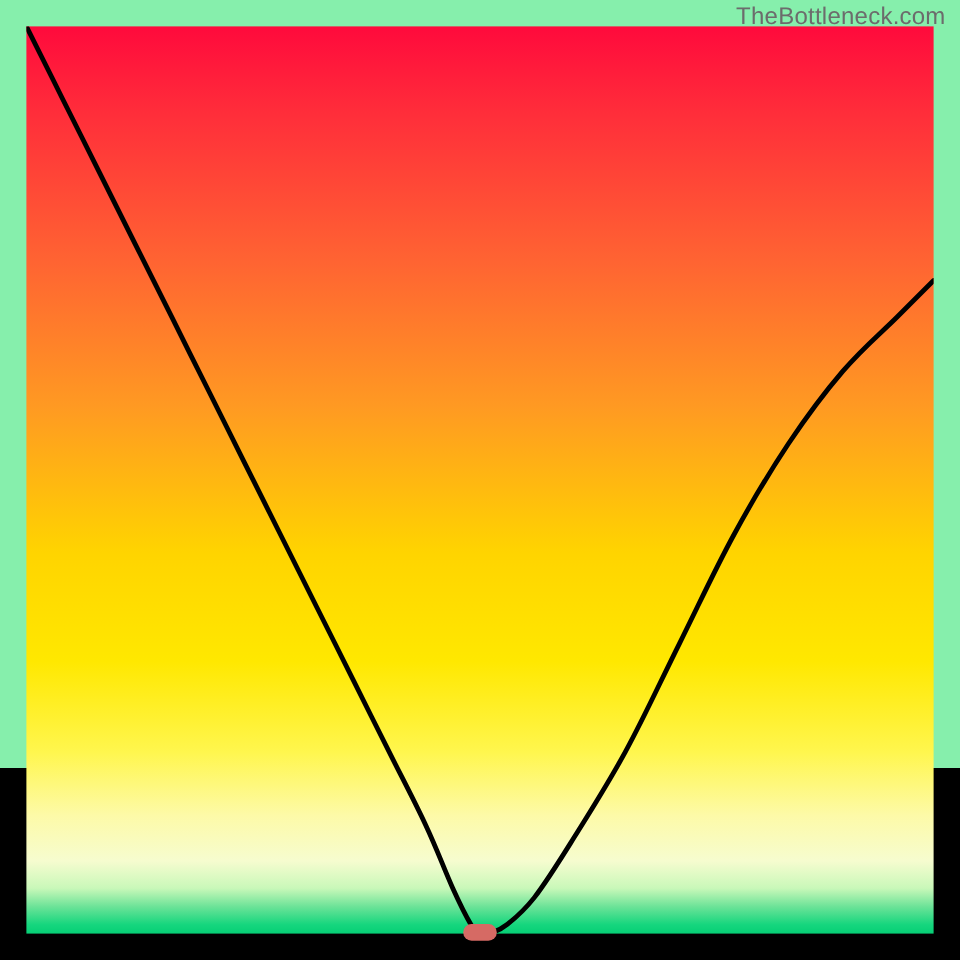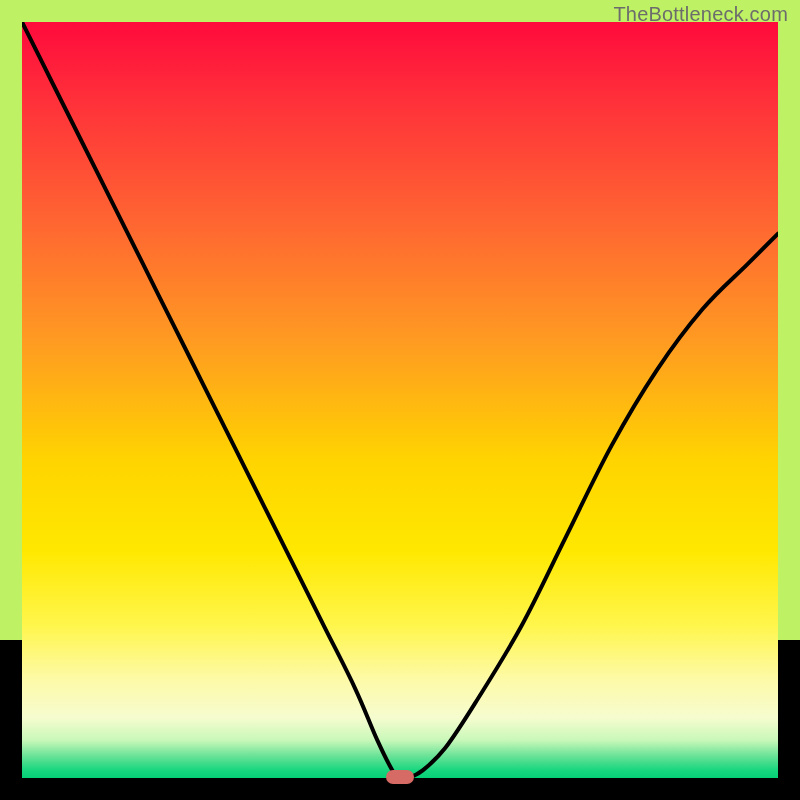--- a/index.html
+++ b/index.html
@@ -8,21 +8,21 @@
     width: 800px;
     height: 800px;
     background: #000;
     overflow: hidden;
     font-family: Arial, Helvetica, sans-serif;
   }
   .frame {
     position: relative;
     width: 800px;
     height: 640px;
-    background: #bef264;
+    background: #86efac;
   }
   .plot-area {
     position: absolute;
     left: 22px;
     top: 22px;
     width: 756px;
     height: 756px;
     background: linear-gradient(
       to bottom,
       #ff0a3c 0%,

